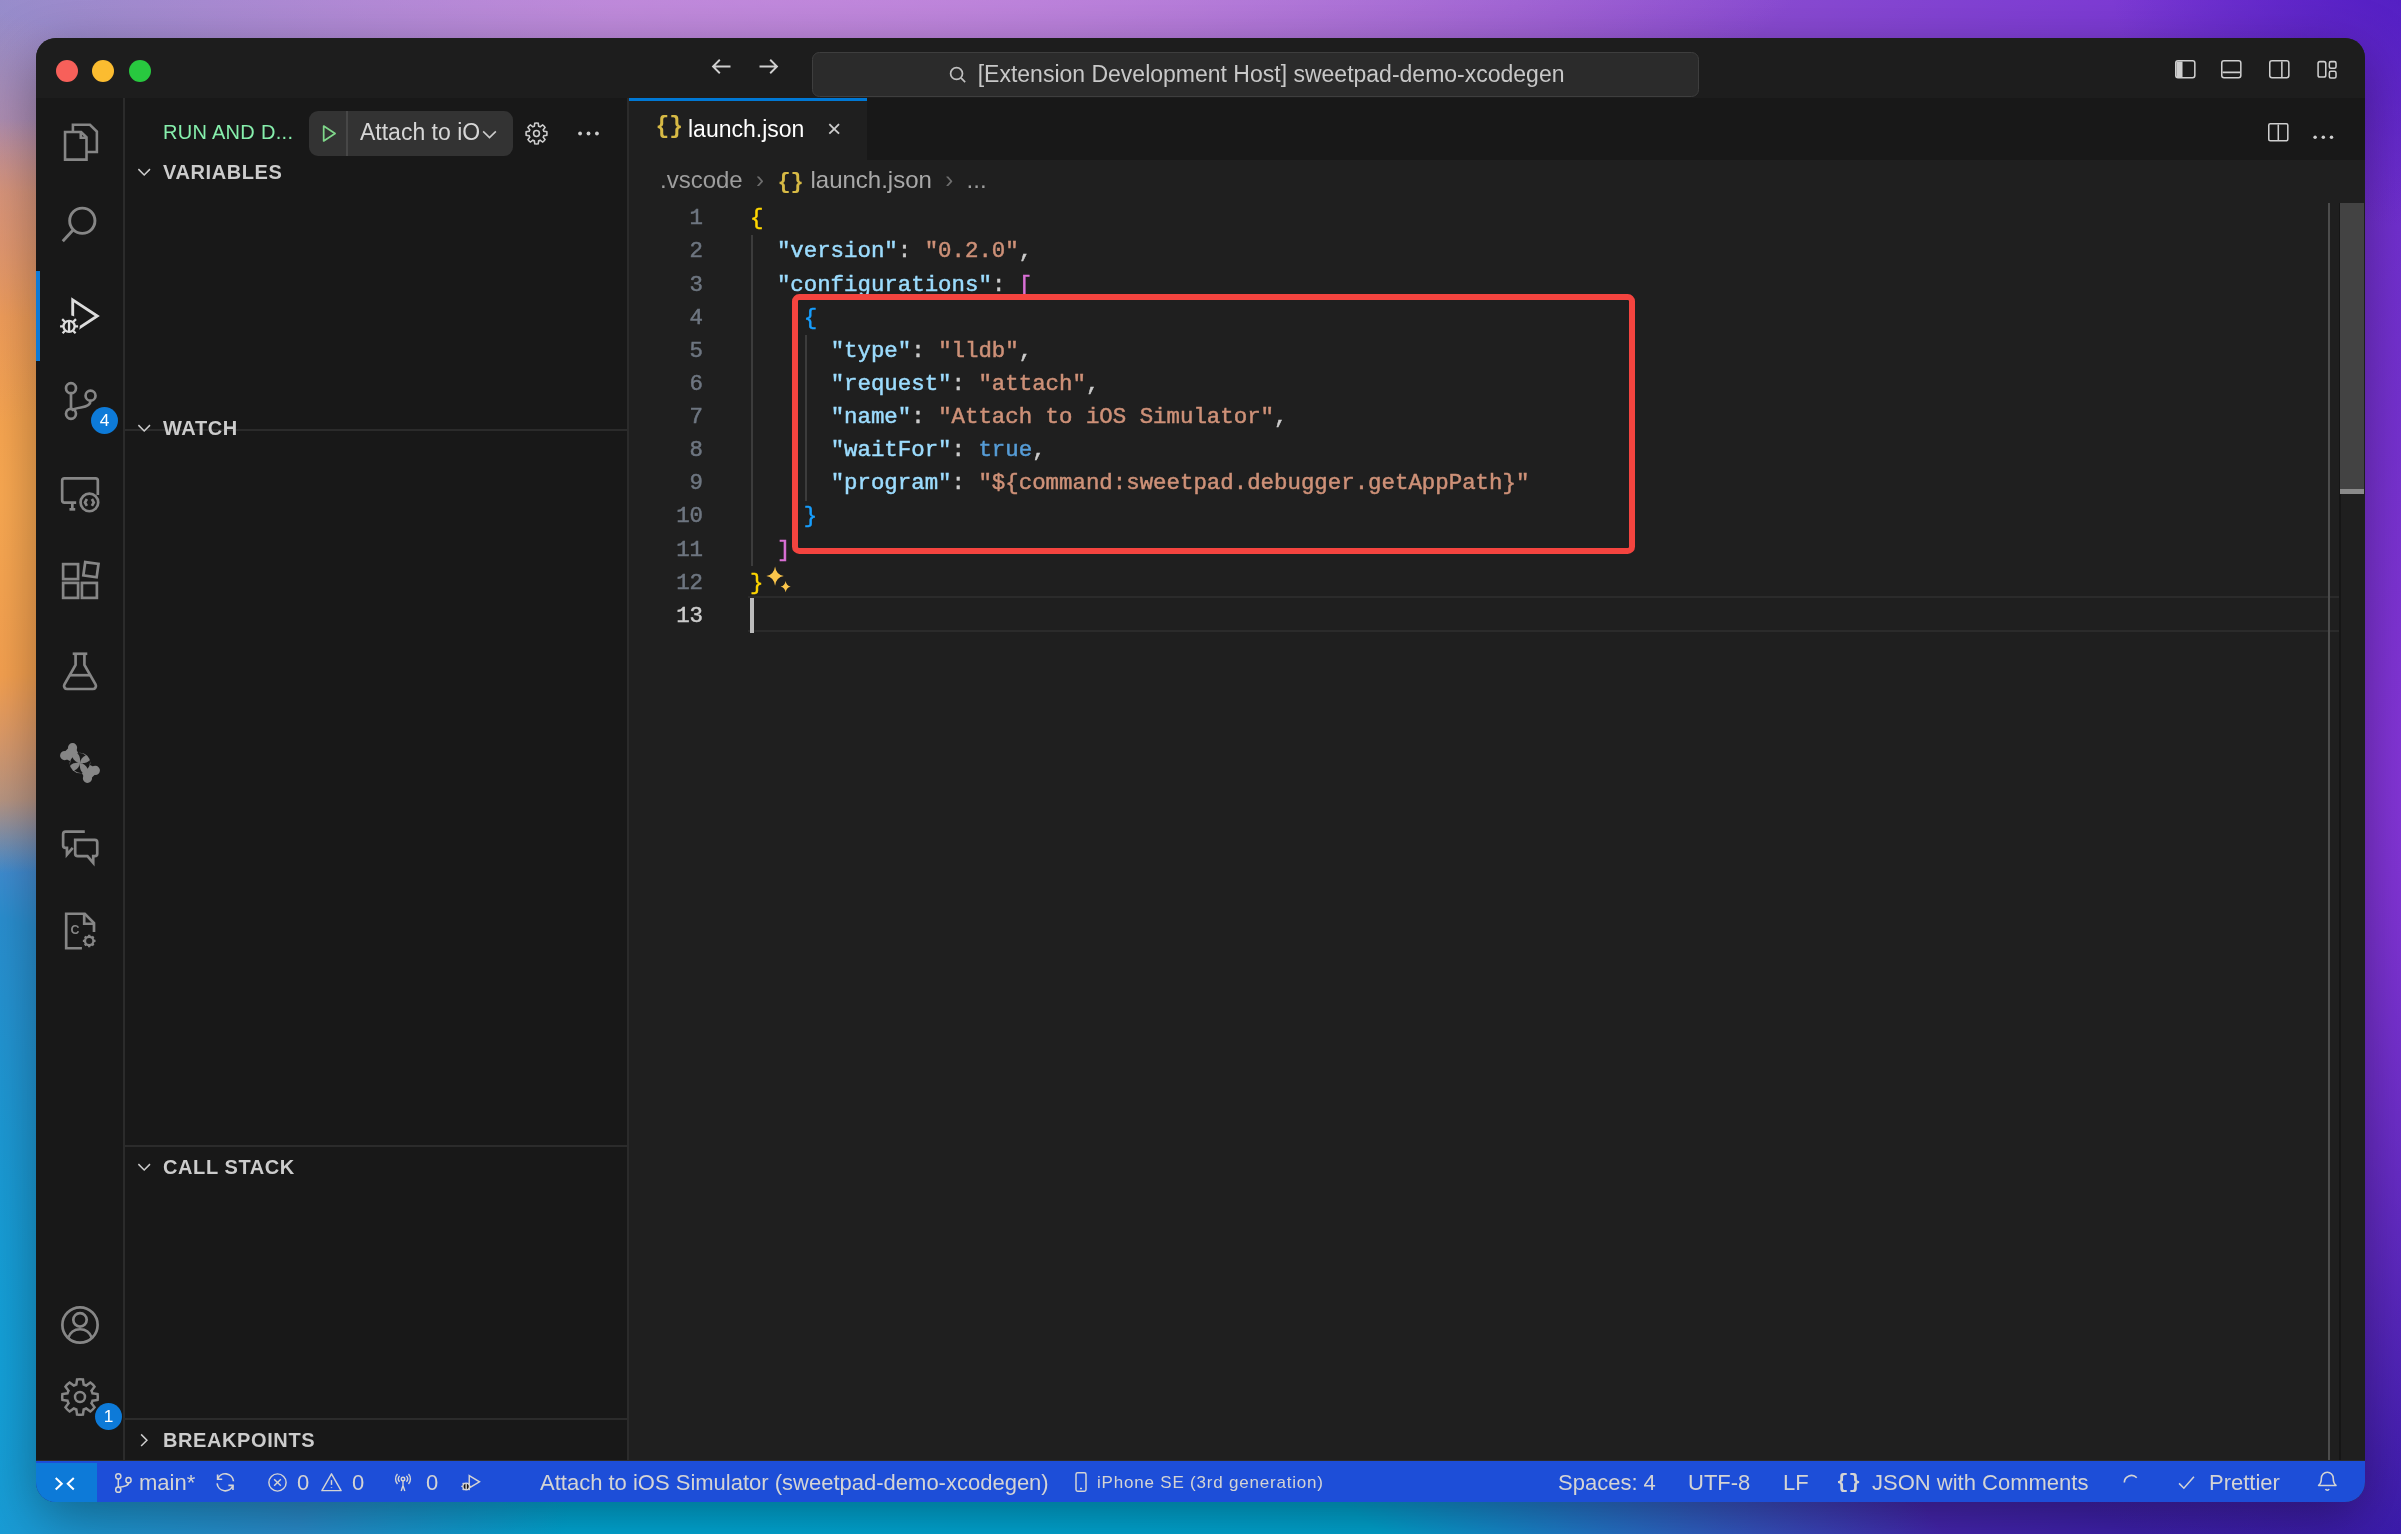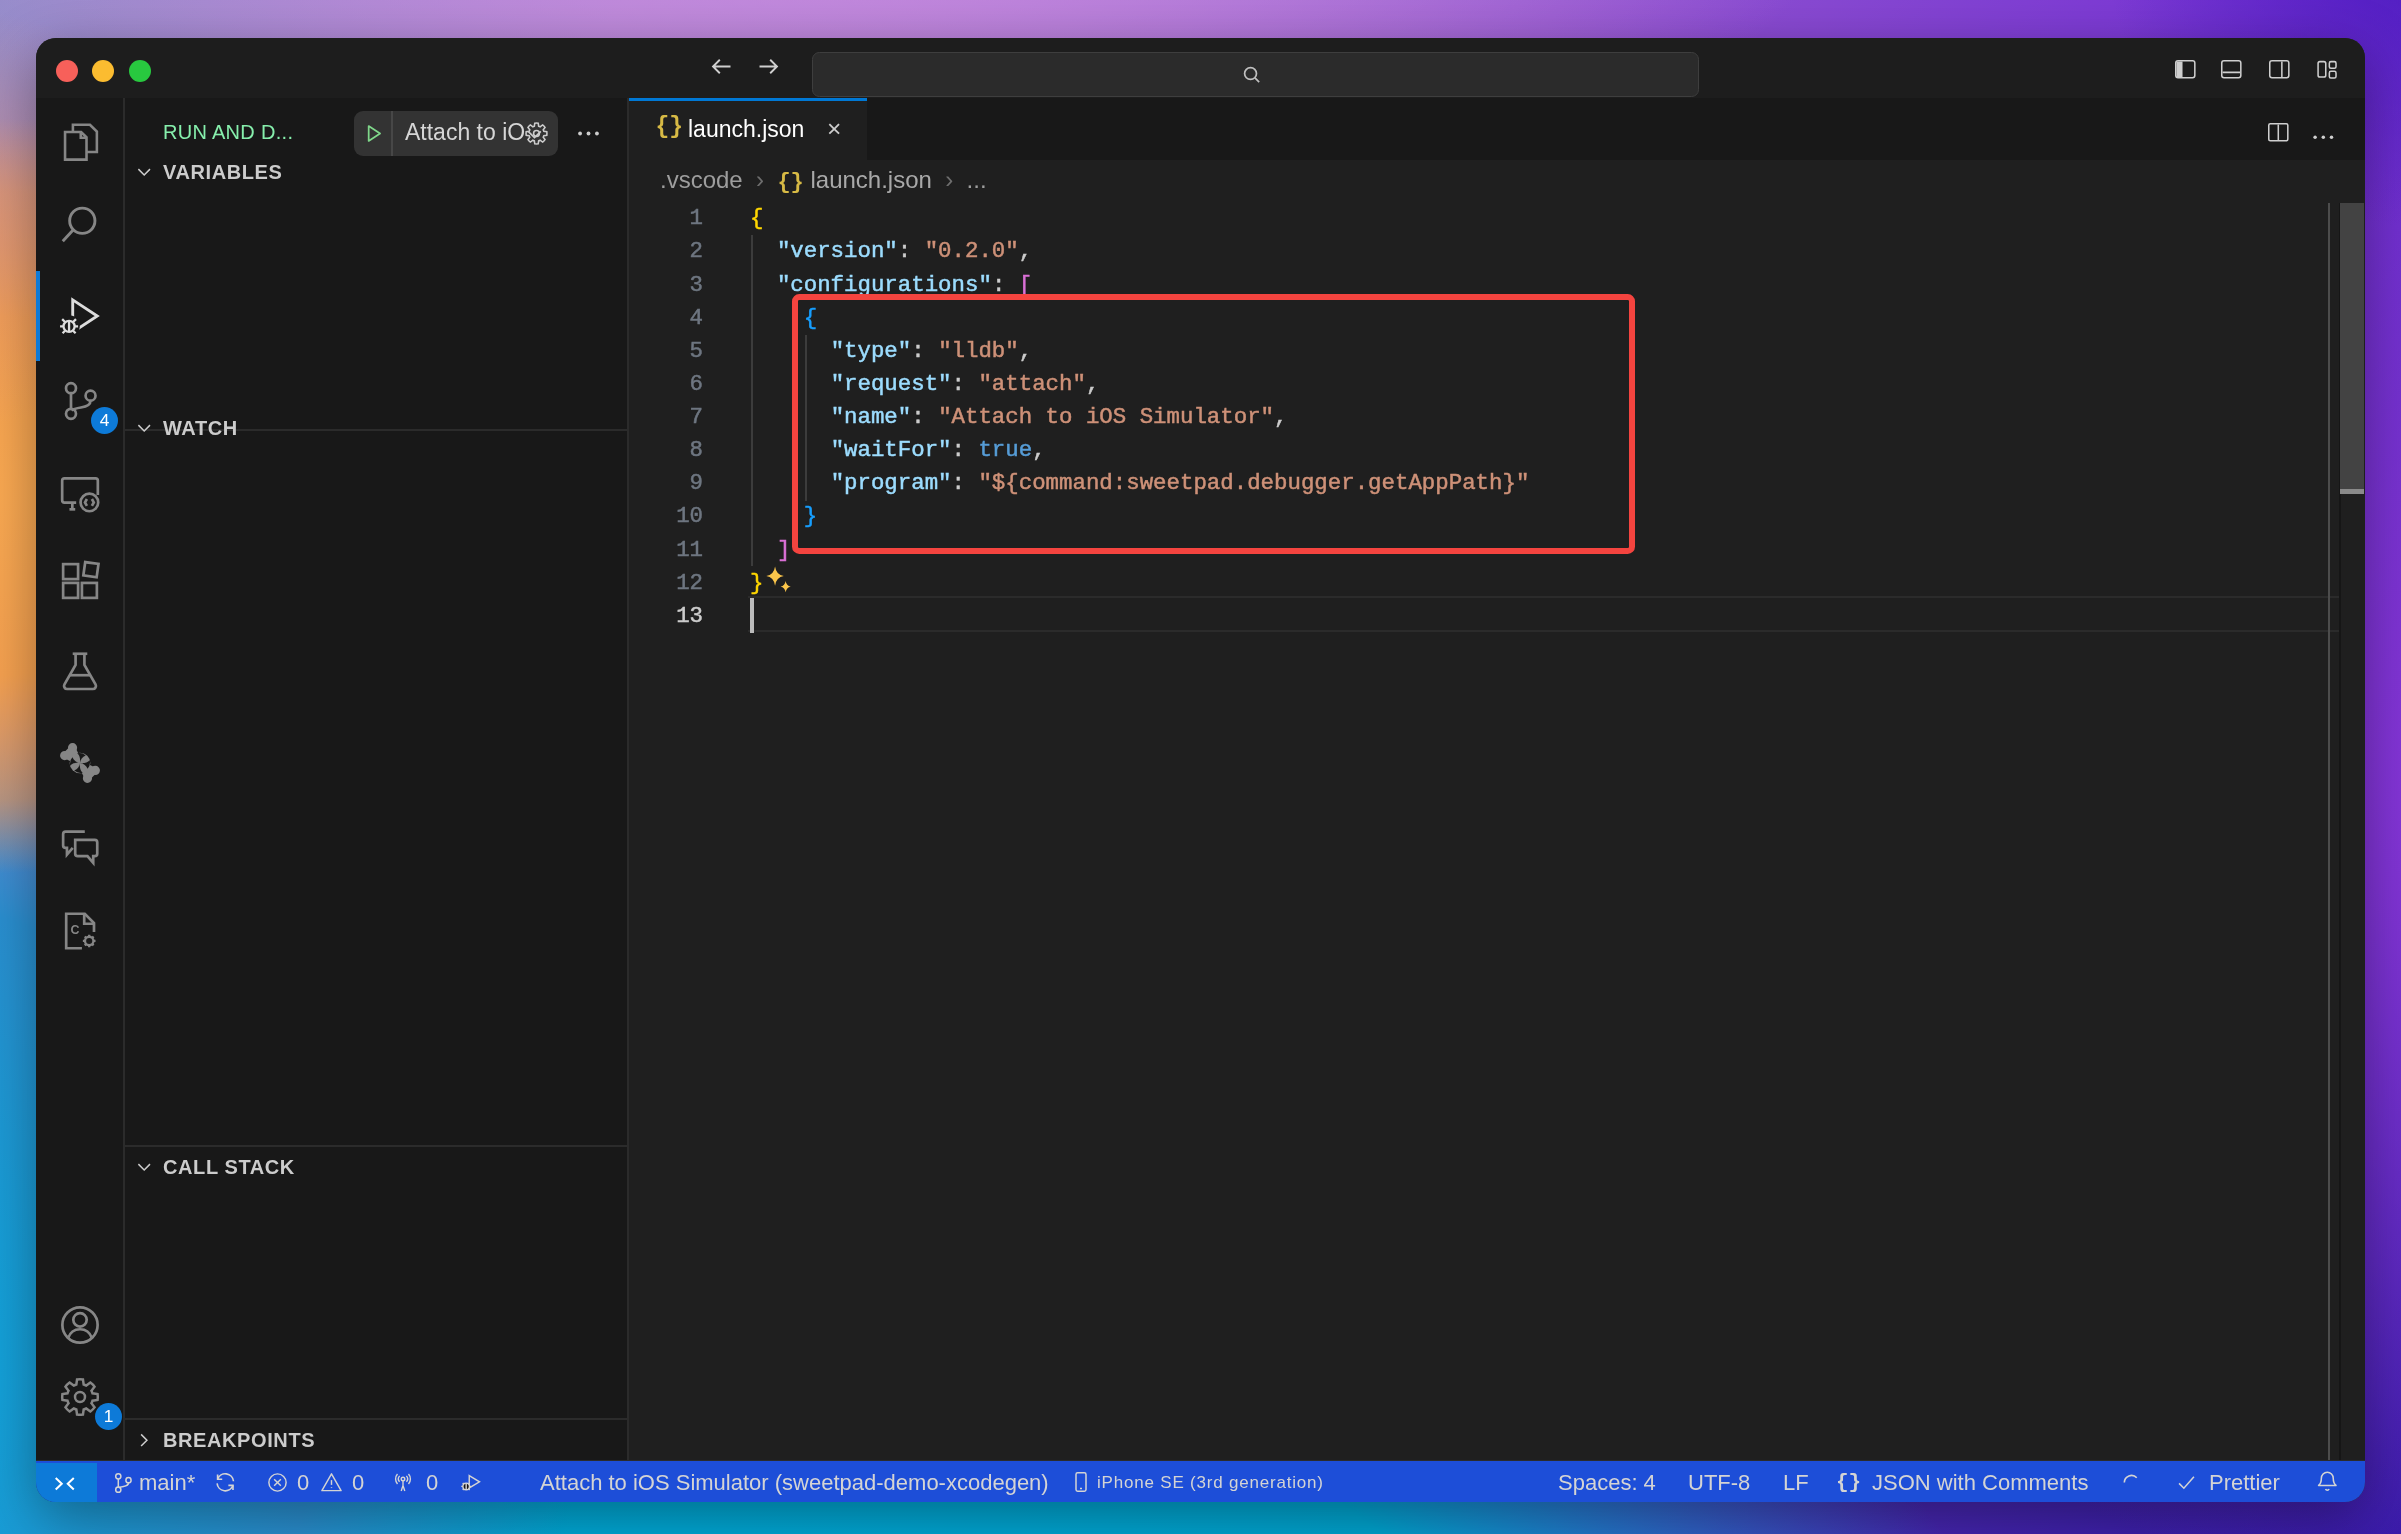--- a/index.html
+++ b/index.html
@@ -63,20 +63,21 @@
         <path d="M20 12 H5 M10.5 6 L4.5 12 L10.5 18" stroke="#cfcfcf" stroke-width="1.7" fill="none"></path>
       </svg>
     <svg class="abs" style="left:719px;top:14.6px;" width="27" height="27" viewBox="0 0 24 24">
         <path d="M4 12 H19 M13.5 6 L19.5 12 L13.5 18" stroke="#cfcfcf" stroke-width="1.7" fill="none"></path>
       </svg>
     <div class="cmdcenter" style="display:flex;align-items:center;justify-content:center;">
       <svg style="margin-right:8.2px;" width="23" height="23" viewBox="0 0 24 24">
           <circle cx="11" cy="11" r="6.2" stroke="#c0c0c0" stroke-width="1.8" fill="none"></circle>
           <path d="M15.6 15.6 L20 20" stroke="#c0c0c0" stroke-width="1.8"></path>
         </svg>
+      <span style="font-size:23px; white-space:nowrap;">[Extension Development Host] sweetpad-demo-xcodegen</span>
     </div>
     <svg class="abs" style="left:2137px;top:19px;" width="24.6" height="24.6" viewBox="0 0 24 24">
         <rect x="2.7" y="3.7" width="18.6" height="16.6" rx="2.2" stroke="#cfcfcf" stroke-width="1.5" fill="none"></rect>
         <path d="M3.4 4.5 H9.3 V19.5 H3.4 Z" fill="#cfcfcf"></path>
       </svg>
     <svg class="abs" style="left:2183px;top:19px;" width="24.6" height="24.6" viewBox="0 0 24 24">
         <rect x="2.7" y="3.7" width="18.6" height="16.6" rx="2.2" stroke="#cfcfcf" stroke-width="1.5" fill="none"></rect>
         <path d="M3.5 15 H20.5" stroke="#cfcfcf" stroke-width="1.5"></path>
       </svg>
     <svg class="abs" style="left:2231px;top:19px;" width="24.6" height="24.6" viewBox="0 0 24 24">
@@ -209,21 +210,21 @@
 
   <svg class="ab-icon" style="top:1336px;" viewBox="0 0 24 24">
       <path d="M10.09 5.47 L10.47 2.83 A9.30 9.30 0 0 1 13.53 2.83 L13.91 5.47 A6.80 6.80 0 0 1 15.26 6.03 L15.26 6.03 L17.41 4.43 A9.30 9.30 0 0 1 19.57 6.59 L17.97 8.74 A6.80 6.80 0 0 1 18.53 10.09 L18.53 10.09 L21.17 10.47 A9.30 9.30 0 0 1 21.17 13.53 L18.53 13.91 A6.80 6.80 0 0 1 17.97 15.26 L17.97 15.26 L19.57 17.41 A9.30 9.30 0 0 1 17.41 19.57 L15.26 17.97 A6.80 6.80 0 0 1 13.91 18.53 L13.91 18.53 L13.53 21.17 A9.30 9.30 0 0 1 10.47 21.17 L10.09 18.53 A6.80 6.80 0 0 1 8.74 17.97 L8.74 17.97 L6.59 19.57 A9.30 9.30 0 0 1 4.43 17.41 L6.03 15.26 A6.80 6.80 0 0 1 5.47 13.91 L5.47 13.91 L2.83 13.53 A9.30 9.30 0 0 1 2.83 10.47 L5.47 10.09 A6.80 6.80 0 0 1 6.03 8.74 L6.03 8.74 L4.43 6.59 A9.30 9.30 0 0 1 6.59 4.43 L8.74 6.03 A6.80 6.80 0 0 1 10.09 5.47 Z" stroke="#868686" stroke-width="1.3" fill="none"></path>
       <circle cx="12" cy="12" r="2.6" stroke="#868686" stroke-width="1.3" fill="none"></circle>
     </svg>
   <div class="badge" style="left:55px; top:369px;">4</div>
   <div class="badge" style="left:59px; top:1365px;">1</div>
 
   <div class="sidebar">
     <div class="abs" style="left:38px; top:0; height:69px; line-height:69px; font-size:20px; color:#86efac; letter-spacing:0.3px;">RUN AND D...</div>
-    <div class="abs" style="left:184px; top:12.7px; width:204px; height:45px; background:#333333; border-radius:9px;margin-left:45px;">
+    <div class="abs" style="left:184px; top:12.7px; width:204px; height:45px; background:#333333; border-radius:9px;">
       <div class="abs" style="left:37px; top:0; width:1.8px; height:45px; background:#474747;"></div>
       <svg class="abs" style="left:9px;top:12px;" width="21" height="21" viewBox="0 0 24 24">
           <path d="M6.5 3.5 L19.5 12 L6.5 20.5 Z" stroke="#7fd78a" stroke-width="2" fill="none" stroke-linejoin="round"></path>
         </svg>
       <span class="abs" style="left:51px; top:0; line-height:43px; font-size:23px; color:#d6d6d6; white-space:nowrap;">Attach to iO</span>
       <svg class="abs" style="left:171px;top:14.6px;" width="19" height="19" viewBox="0 0 24 24">
           <path d="M4 8 L12 16 L20 8" stroke="#cccccc" stroke-width="2" fill="none"></path>
         </svg>
     </div>
     <svg class="abs" style="left:398px;top:22px;" width="27" height="27" viewBox="0 0 24 24">

